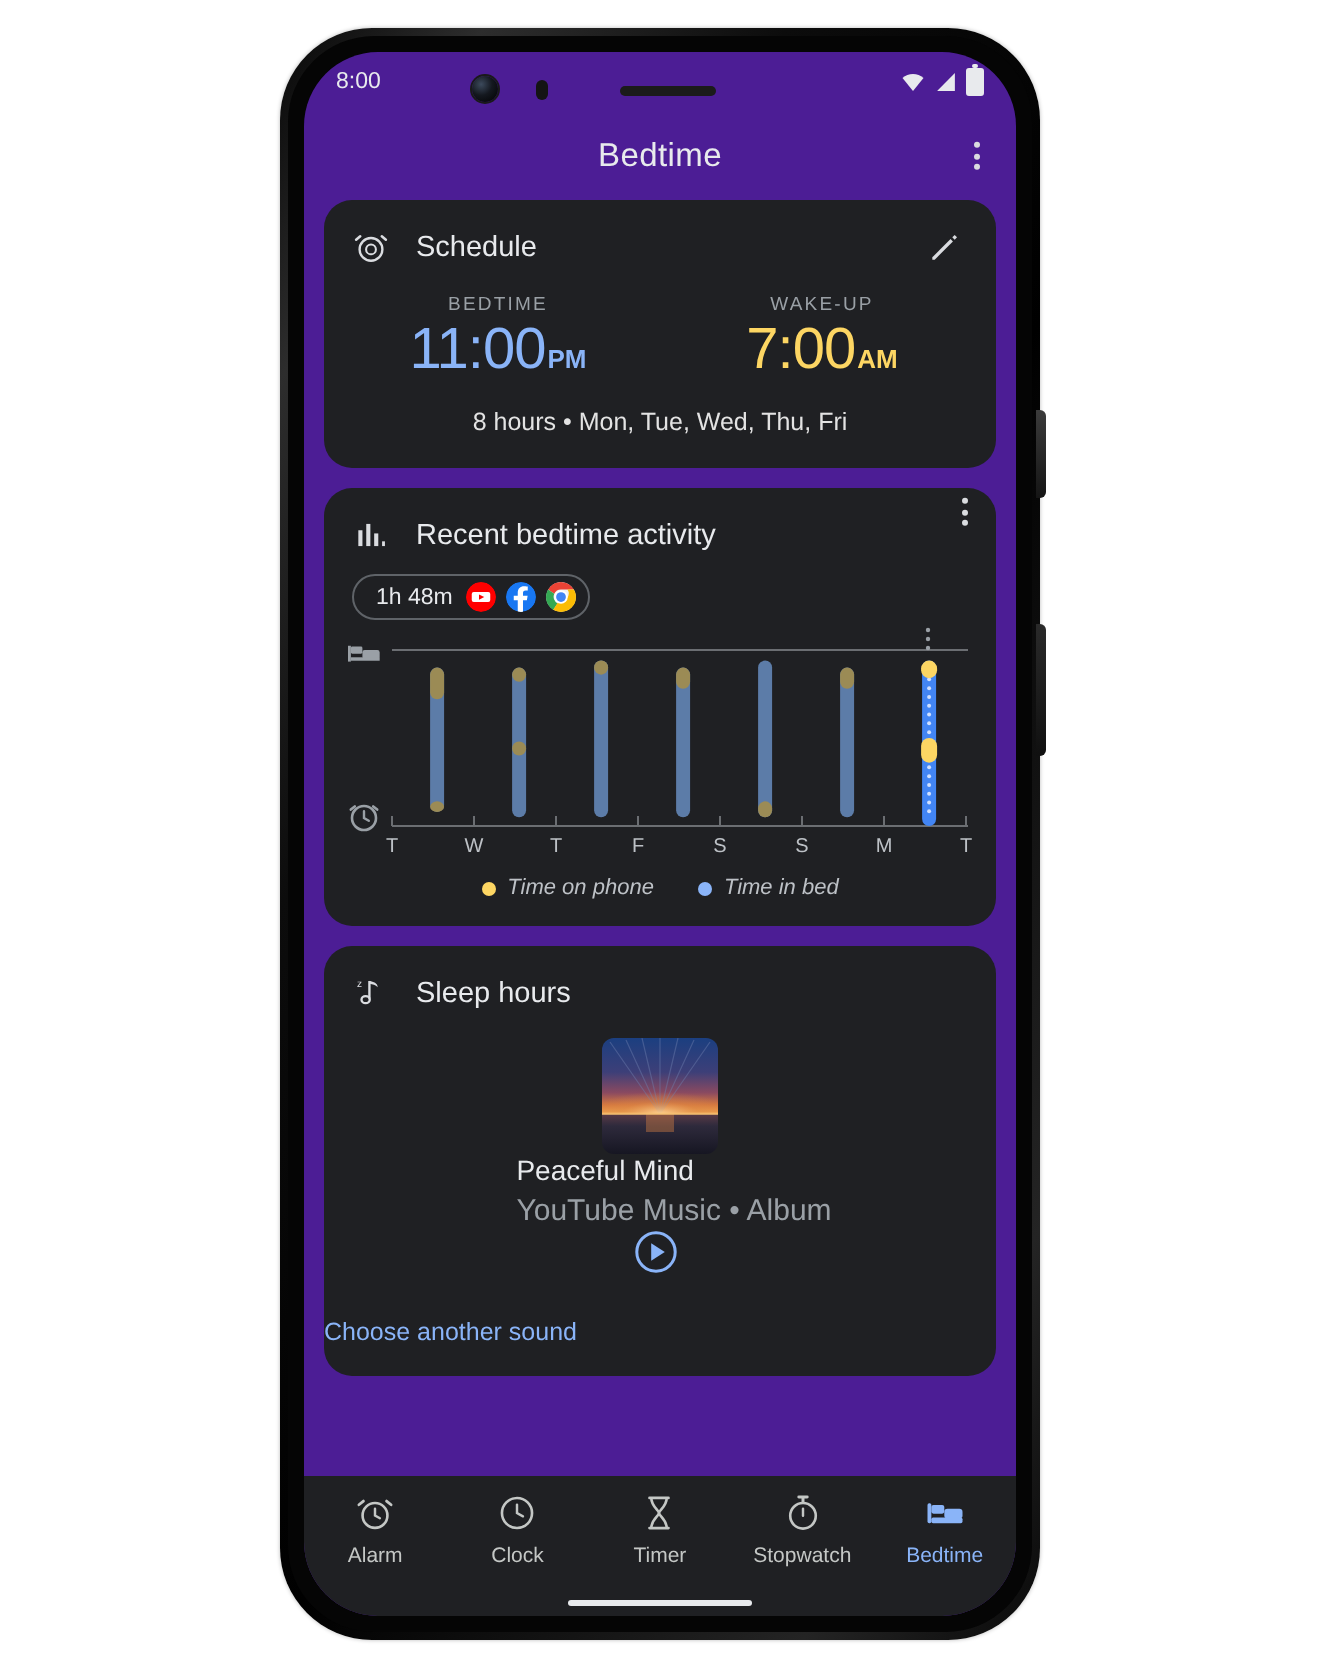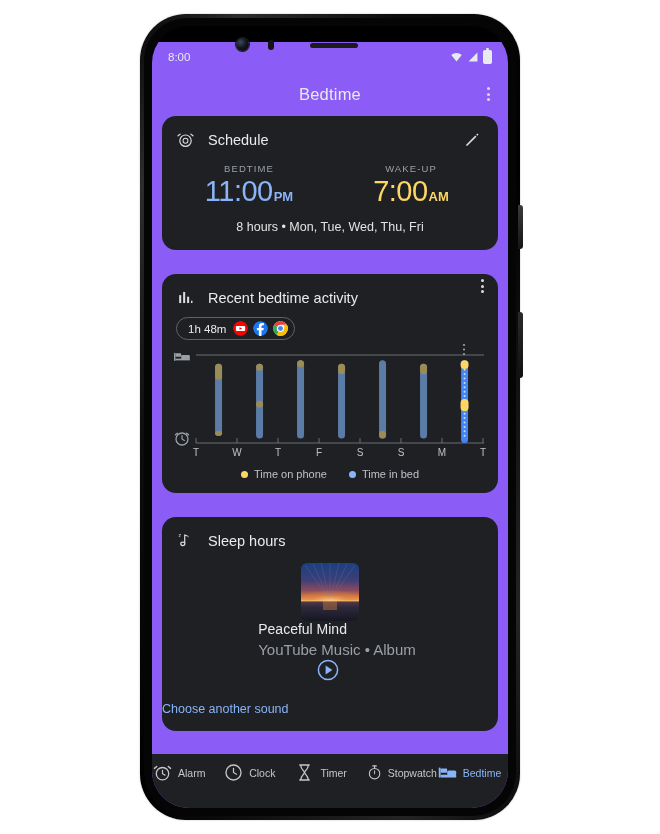--- a/index.html
+++ b/index.html
@@ -27,40 +27,40 @@
        box-shadow:0 0 0 1px #1a1a1a;}
   .sensor{position:absolute;left:268px;top:40px;width:6px;height:10px;border-radius:3px;background:#141414;}
   .earpiece{position:absolute;left:310px;top:43px;width:48px;height:5px;border-radius:3px;background:#1b1b1b;}
 
   .btn-power{position:absolute;left:518px;top:205px;width:5px;height:44px;border-radius:0 3px 3px 0;
              background:linear-gradient(180deg,#3b3b3b,#151515);}
   .btn-vol{position:absolute;left:518px;top:312px;width:5px;height:66px;border-radius:0 3px 3px 0;
            background:linear-gradient(180deg,#2a2a2a,#101010);}
 
   
-  .app{position:absolute;left:0;top:16px;width:356px;height:782px;background:#8b5cf6;
+  .app{position:absolute;left:0;top:0;width:356px;height:782px;background:#4c1d95;
        display:flex;flex-direction:column;}
 
   .statusbar{height:30px;display:flex;align-items:center;justify-content:space-between;
              padding:0 16px;color:#e8eaed;font-size:11.5px;}
   .sb-right{display:flex;align-items:center;gap:4px;}
   .wifi{width:13px;height:10px;}
   .sig{width:12px;height:10px;}
   .bat{width:7px;height:12px;border:1.3px solid #e8eaed;border-radius:1.5px;position:relative;background:#e8eaed;}
   .bat:before{content:"";position:absolute;left:1.6px;top:-3px;width:3px;height:2px;background:#e8eaed;border-radius:1px;}
 
   .appbar{height:44px;display:flex;align-items:center;justify-content:center;position:relative;}
   .appbar h1{margin:0;font-size:16.5px;font-weight:400;color:#e8eaed;letter-spacing:.2px;}
   .kebab{position:absolute;right:14px;top:50%;transform:translateY(-50%);
          display:flex;flex-direction:column;gap:2.6px;align-items:center;cursor:pointer;padding:4px;}
   .kebab i{width:3px;height:3px;border-radius:50%;background:#dadce0;display:block;}
 
   .scroll{flex:1;overflow:hidden;padding:0 10px;}
 
-  .card{background:#1f2023;border-radius:14px;margin-bottom:24px;}
+  .card{background:#1f2023;border-radius:14px;margin-bottom:10px;}
 
   .card-head{display:flex;align-items:center;padding:14px 14px 0 14px;position:relative;}
   .card-head .ctitle{font-size:14.5px;color:#e8eaed;margin-left:13px;font-weight:400;}
   .ic{width:19px;height:19px;flex:0 0 19px;display:block;}
   .edit-btn{position:absolute;right:12px;top:10px;padding:4px;cursor:pointer;}
 
   
   .times{display:flex;justify-content:space-around;padding:14px 6px 0 6px;}
   .tcol{display:flex;flex-direction:column;align-items:center;width:50%;}
   .tlabel{font-size:9.5px;letter-spacing:1.1px;color:#9aa0a6;margin-bottom:3px;}
@@ -73,37 +73,37 @@
 
   
   .pill-row{display:flex;padding:10px 14px 0 14px;}
   .pill{display:flex;align-items:center;gap:5px;border:1px solid #5f6368;border-radius:16px;
         padding:3px 6px 3px 11px;background:transparent;}
   .pill-txt{font-size:11.5px;color:#e8eaed;margin-right:2px;}
   .appic{width:15px;height:15px;border-radius:50%;display:block;}
 
   .chart-wrap{position:relative;height:120px;margin:2px 0 0 0;}
   .chart-svg{display:block;}
-  .legend{display:flex;justify-content:center;gap:22px;padding:6px 0 13px;}
+  .legend{display:flex;justify-content:center;gap:22px;padding:6px 0 13px;font-style:italic;}
   .lg{display:flex;align-items:center;gap:6px;font-size:11px;color:#bdc1c6;}
   .dot{width:7px;height:7px;border-radius:50%;display:block;}
 
   
   .sound-row{display:flex;align-items:center;padding:13px 14px 0 14px;flex-direction:column;}
   .art{width:58px;height:58px;border-radius:6px;flex:0 0 58px;overflow:hidden;}
   .sound-meta{flex:1;margin-left:14px;}
   .s-title{font-size:14px;color:#e8eaed;}
   .s-sub{font-size:15px;color:#9aa0a6;margin-top:4px;}
   .play{flex:0 0 24px;margin-right:4px;cursor:pointer;}
   .choose{font-size:12.5px;color:#8ab4f8;padding:16px 0 15px;cursor:pointer;}
 
   
   .navbar{height:62px;background:#1f2023;display:flex;align-items:flex-start;
           justify-content:space-around;padding-top:8px;position:relative;}
-  .nav{display:flex;align-items:center;gap:5px;width:20%;cursor:pointer;}
+  .nav{display:flex;flex-direction:column;align-items:center;gap:5px;width:20%;cursor:pointer;}
   .nav span{font-size:10.5px;color:#c4c7c5;}
   .nav.active span{color:#8ab4f8;}
   .navline{position:absolute;bottom:5px;left:50%;transform:translateX(-50%);
            width:92px;height:2.6px;border-radius:2px;background:#e8eaed;}
 </style>
 </head>
 <body>
 
 <div id="stage">
 

